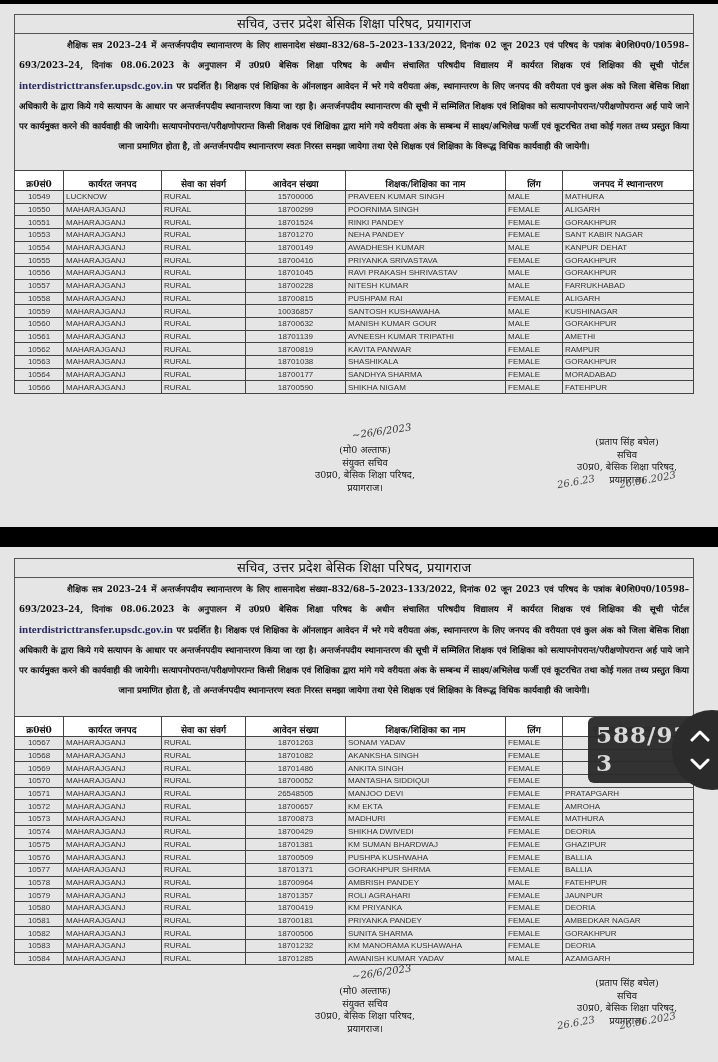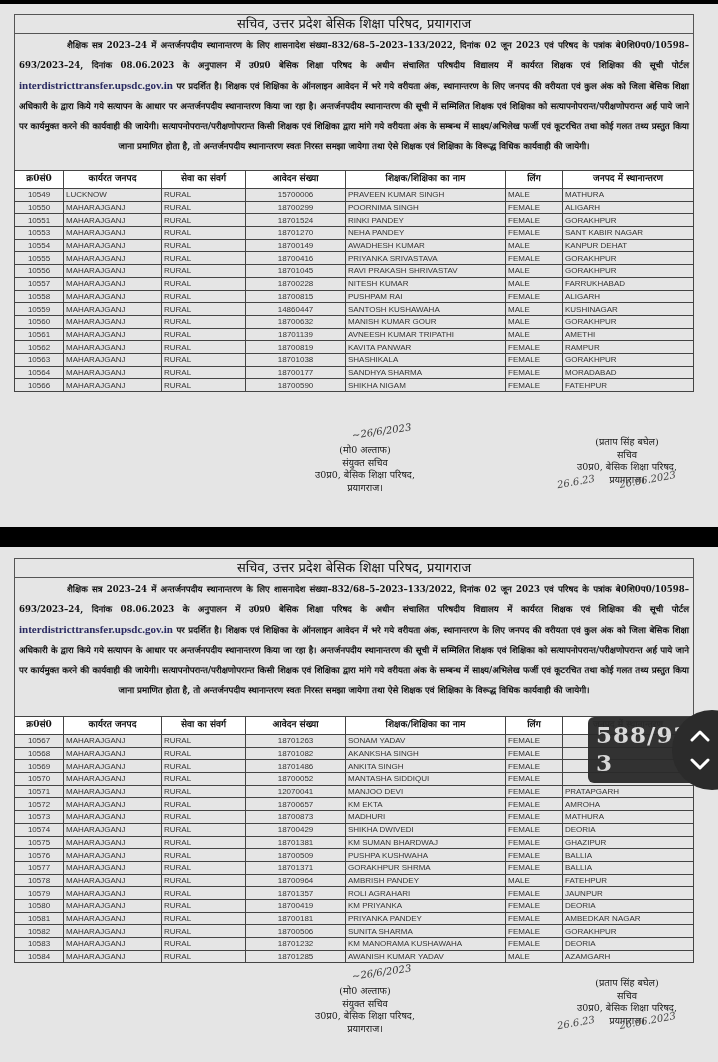--- a/index.html
+++ b/index.html
@@ -26,21 +26,21 @@
   .frame-para .indent { display: inline-block; width: 48px; }
   .frame-para .portal { font-family: "Liberation Serif", serif; font-size: 11px; font-weight: bold; color: #2a2a60; }
   table.list {
     position: absolute; left: 14px; width: 679px;
     border-collapse: collapse; table-layout: fixed;
     font-family: "Liberation Sans", sans-serif; font-size: 8px; color: #333;
   }
   table.list th {
     height: 18px; border: 1px solid #444; background: #fff;
     font-family: "DejaVu Serif", serif; font-weight: bold; font-size: 9px; color: #111;
-    text-align: center; vertical-align: top; padding-top: 0;
+    text-align: center; vertical-align: top; padding-top: 6px;
   }
   table.list td {
     height: 12.7px; border: 1px solid #444; padding: 0 2px; white-space: nowrap; overflow: hidden;
     line-height: 11px;
   }
   td.c-sn, td.c-app { text-align: center; }
   .sig {
     position: absolute; text-align: center;
     font-family: "DejaVu Serif", serif; font-size: 9.5px; line-height: 12.5px; color: #222;
   }
@@ -176,21 +176,21 @@
           <td class="c-cadre">RURAL</td>
           <td class="c-app">18700815</td>
           <td class="c-name">PUSHPAM  RAI</td>
           <td class="c-gender">FEMALE</td>
           <td class="c-to">ALIGARH</td>
         </tr>
         <tr>
           <td class="c-sn">10559</td>
           <td class="c-dist">MAHARAJGANJ</td>
           <td class="c-cadre">RURAL</td>
-          <td class="c-app">14860447</td>
+          <td class="c-app">10036857</td>
           <td class="c-name">SANTOSH KUSHAWAHA</td>
           <td class="c-gender">MALE</td>
           <td class="c-to">KUSHINAGAR</td>
         </tr>
         <tr>
           <td class="c-sn">10560</td>
           <td class="c-dist">MAHARAJGANJ</td>
           <td class="c-cadre">RURAL</td>
           <td class="c-app">18700632</td>
           <td class="c-name">MANISH KUMAR GOUR</td>
@@ -322,21 +322,21 @@
           <td class="c-cadre">RURAL</td>
           <td class="c-app">18700052</td>
           <td class="c-name">MANTASHA SIDDIQUI</td>
           <td class="c-gender">FEMALE</td>
           <td class="c-to"></td>
         </tr>
         <tr>
           <td class="c-sn">10571</td>
           <td class="c-dist">MAHARAJGANJ</td>
           <td class="c-cadre">RURAL</td>
-          <td class="c-app">12070041</td>
+          <td class="c-app">26548505</td>
           <td class="c-name">MANJOO DEVI</td>
           <td class="c-gender">FEMALE</td>
           <td class="c-to">PRATAPGARH</td>
         </tr>
         <tr>
           <td class="c-sn">10572</td>
           <td class="c-dist">MAHARAJGANJ</td>
           <td class="c-cadre">RURAL</td>
           <td class="c-app">18700657</td>
           <td class="c-name">KM EKTA</td>

